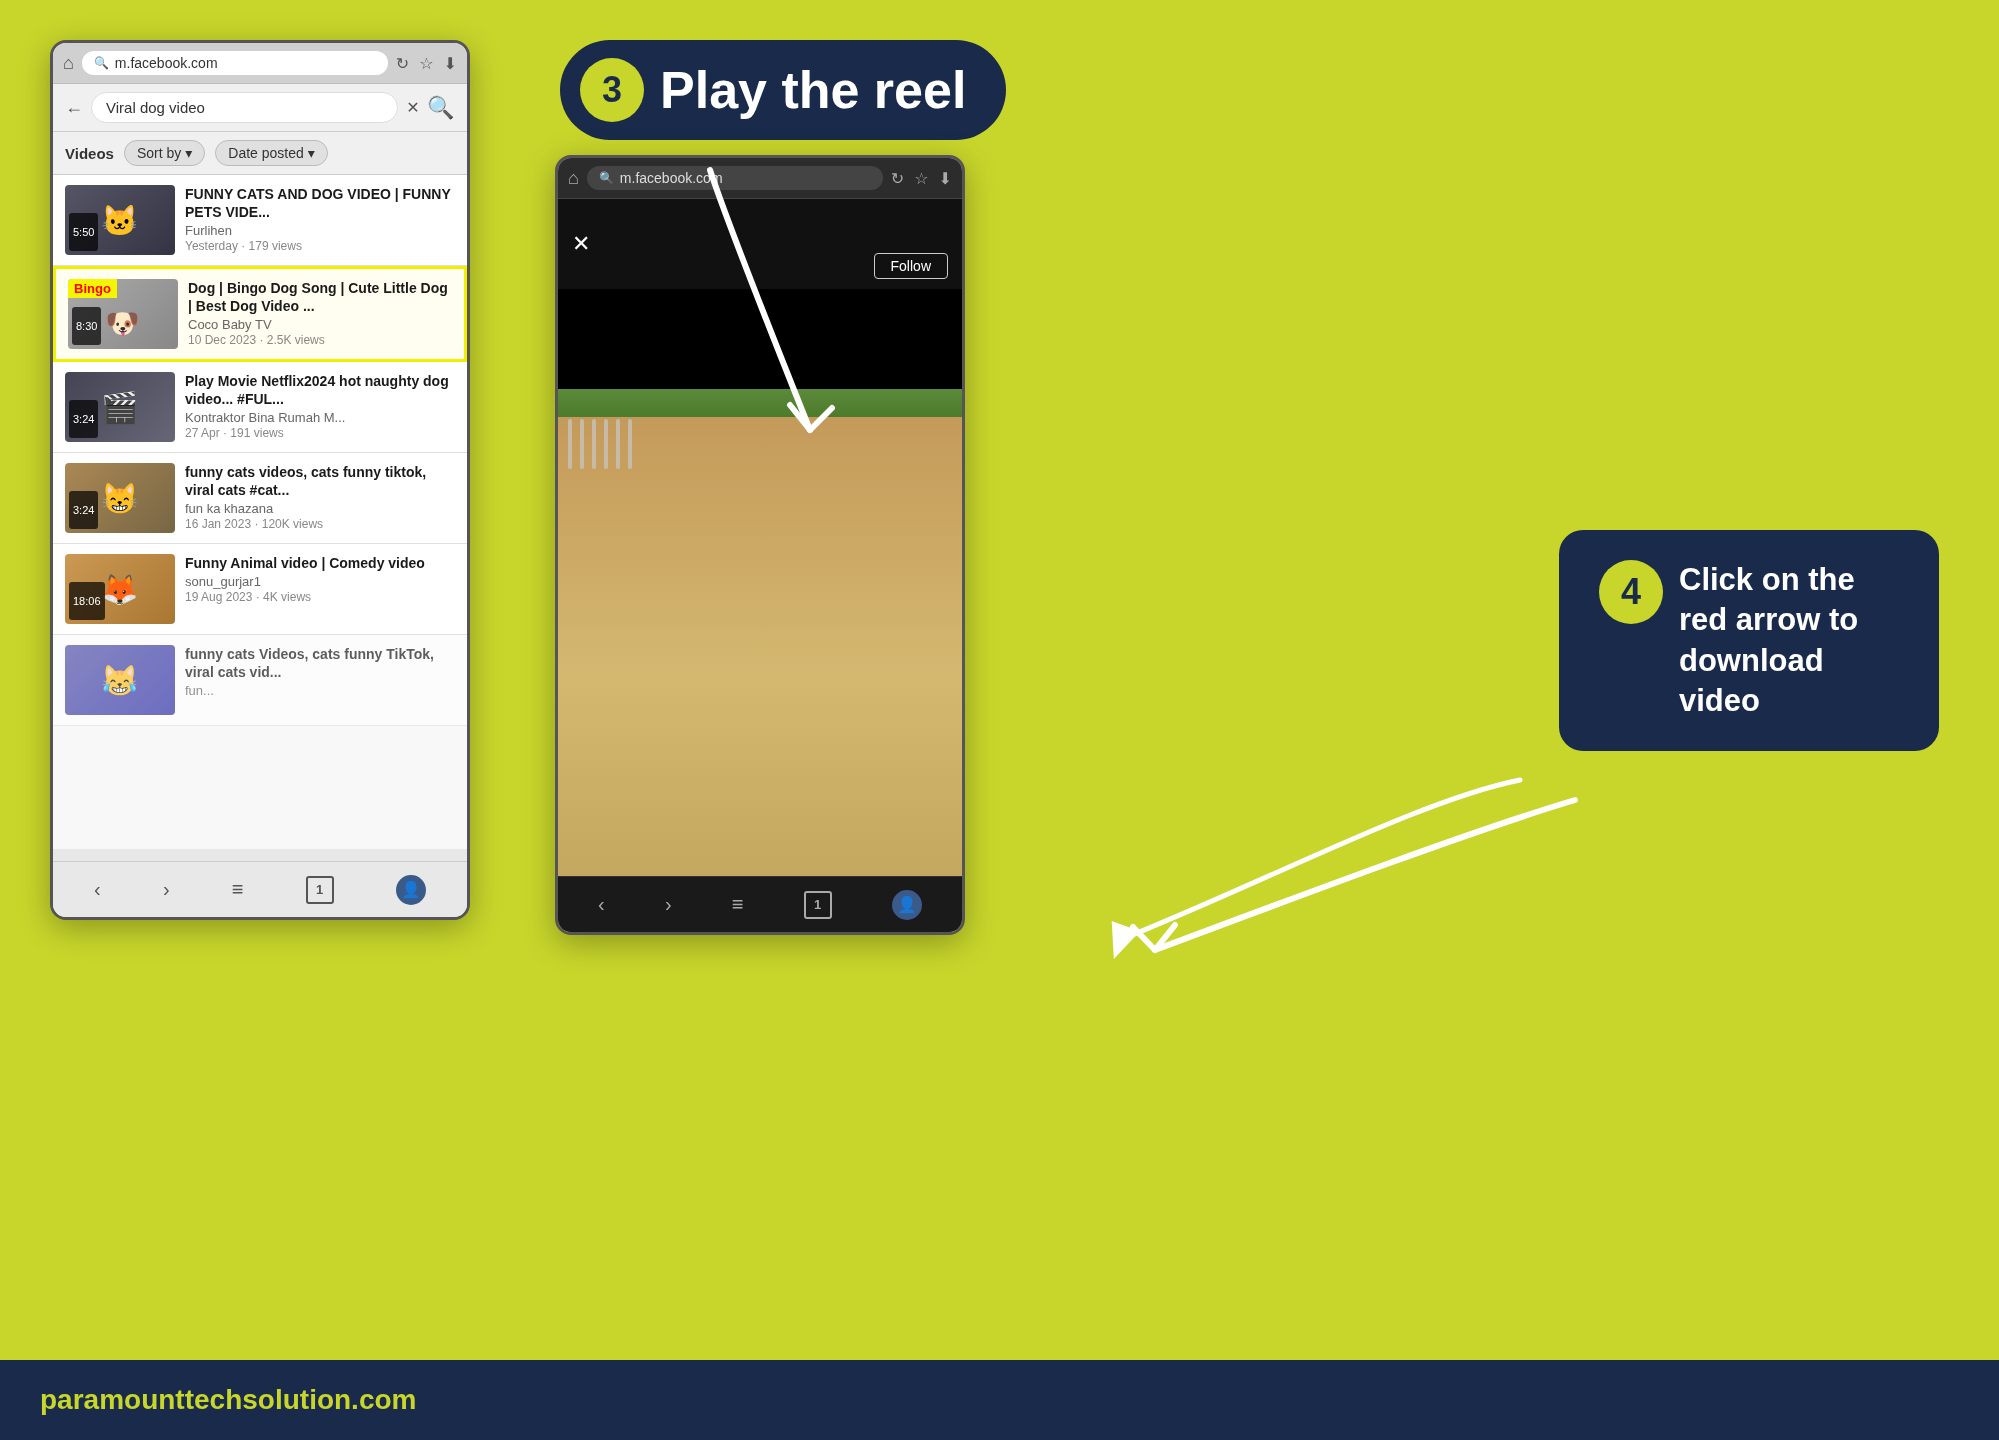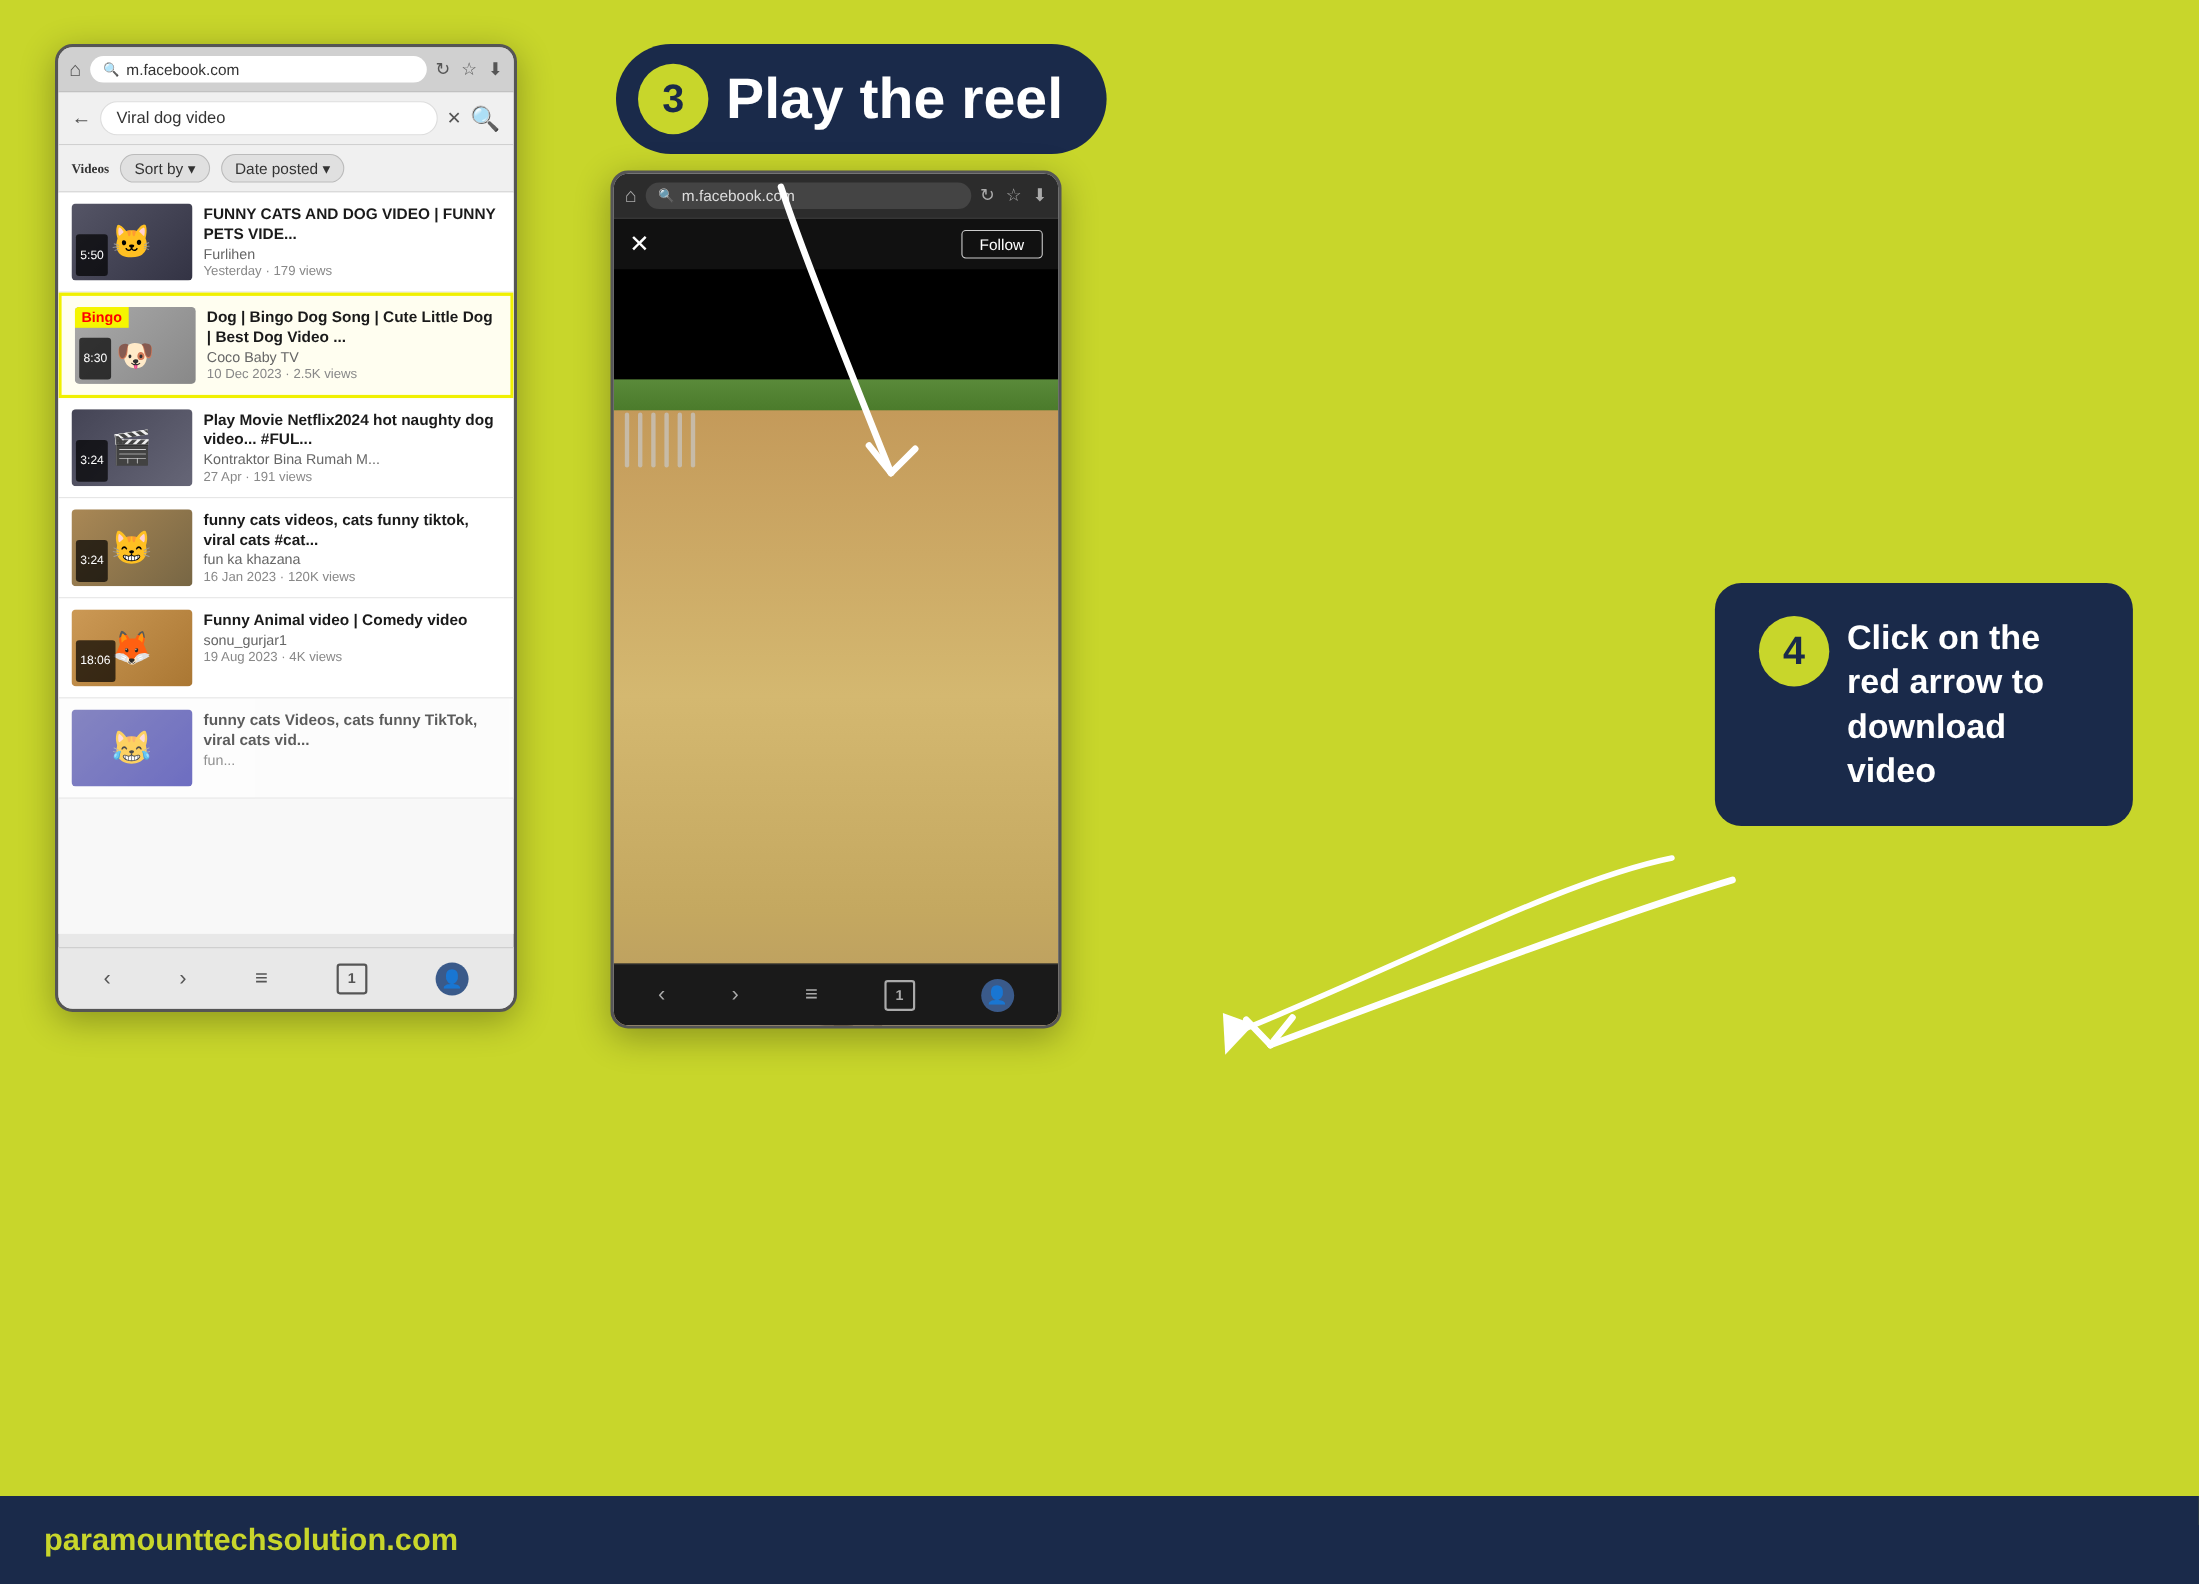--- a/index.html
+++ b/index.html
@@ -212,24 +212,23 @@
     
     .filter-bar {
       background: #f0f0f0;
       padding: 8px 12px;
       display: flex;
       align-items: center;
       gap: 10px;
       border-bottom: 1px solid #ccc;
     }
     .filter-label {
-      font-size: 12px;
+      font-size: 15px;
       font-weight: 600;
       color: #333;
-      font-family: Liberation Serif, serif;
     }
     .filter-btn {
       background: #e0e0e0;
       border: 1px solid #bbb;
       border-radius: 20px;
       padding: 4px 12px;
       font-size: 14px;
       color: #333;
       display: flex;
       align-items: flex-start;
@@ -352,20 +351,21 @@
       font-size: 22px;
       color: white;
     }
     .follow-btn {
       border: 1px solid #ccc;
       border-radius: 4px;
       padding: 4px 16px;
       color: white;
       font-size: 14px;
       background: transparent;
+      margin-top: 44px;
     }
     .dog-image {
       width: 100%;
       height: 100%;
       background: linear-gradient(180deg, #5a8a3a 0%, #4a7a2a 15%, #c49a5a 20%, #d4b870 50%, #c4a860 70%, #b09060 85%, #9a7a4a 100%);
       position: relative;
       overflow: hidden;
     }
   </style>
 </head>

